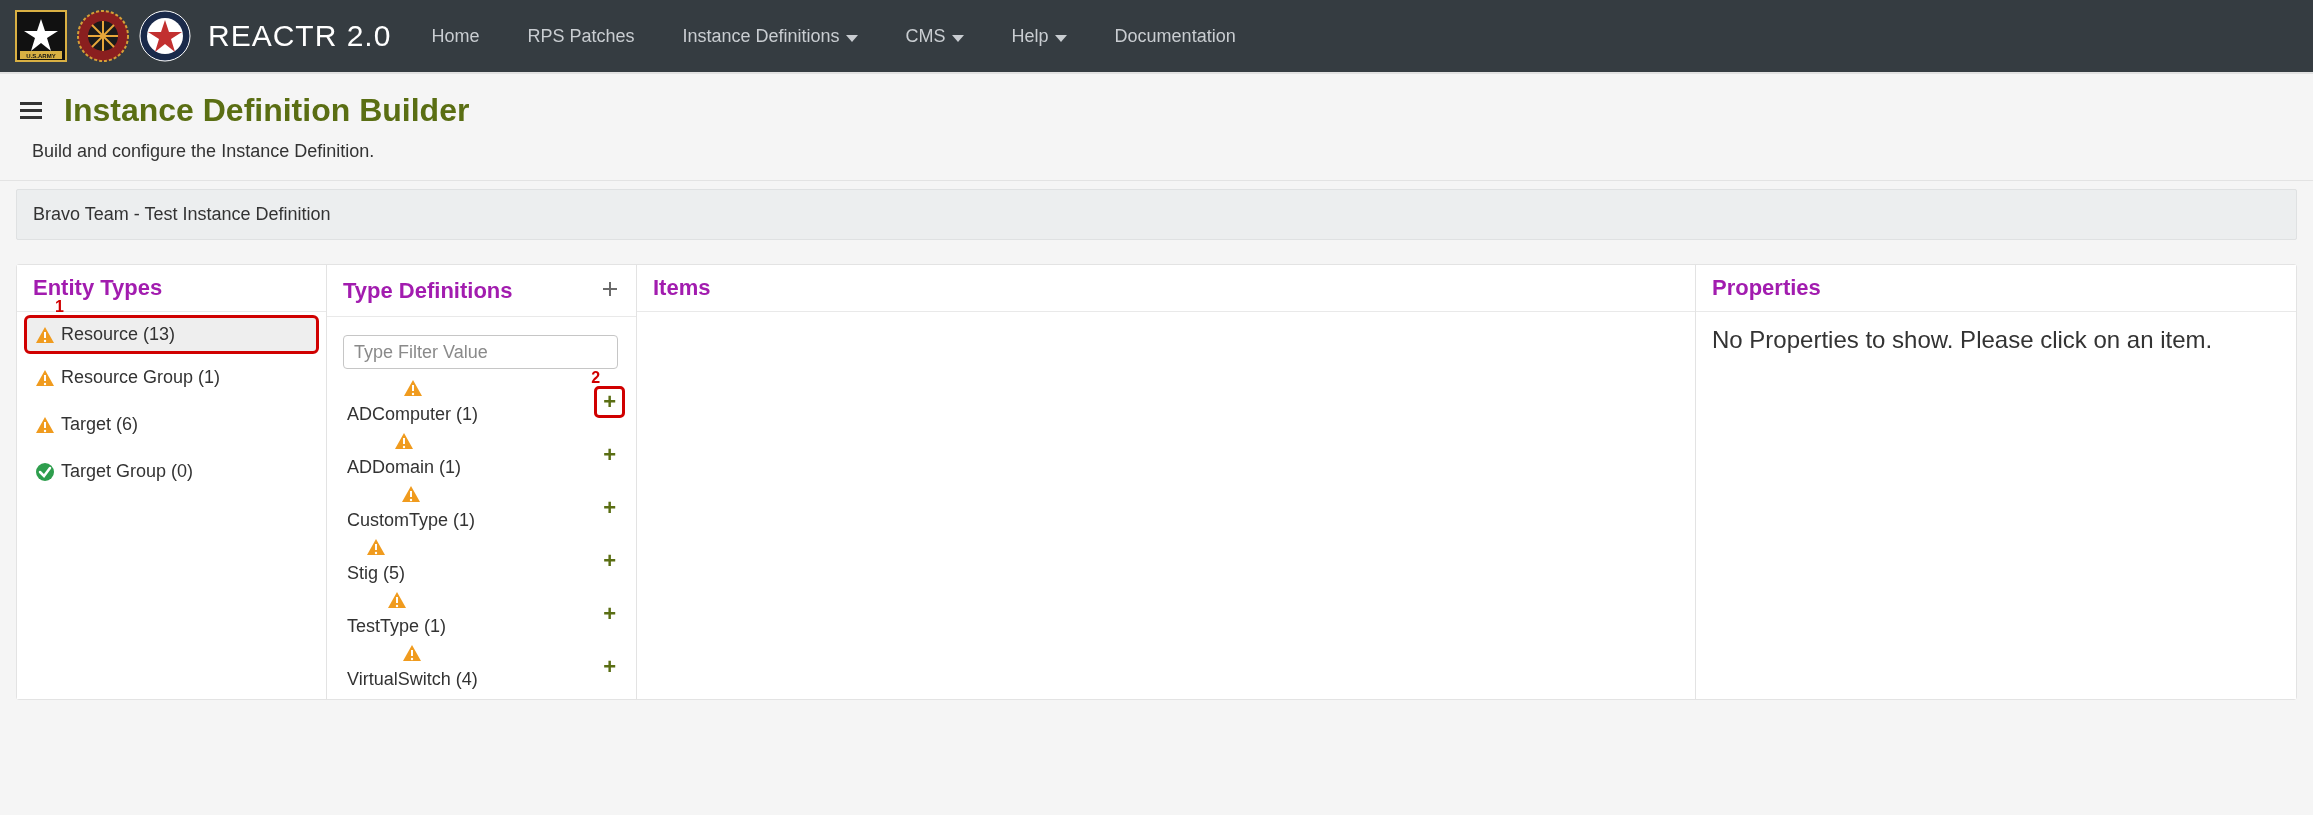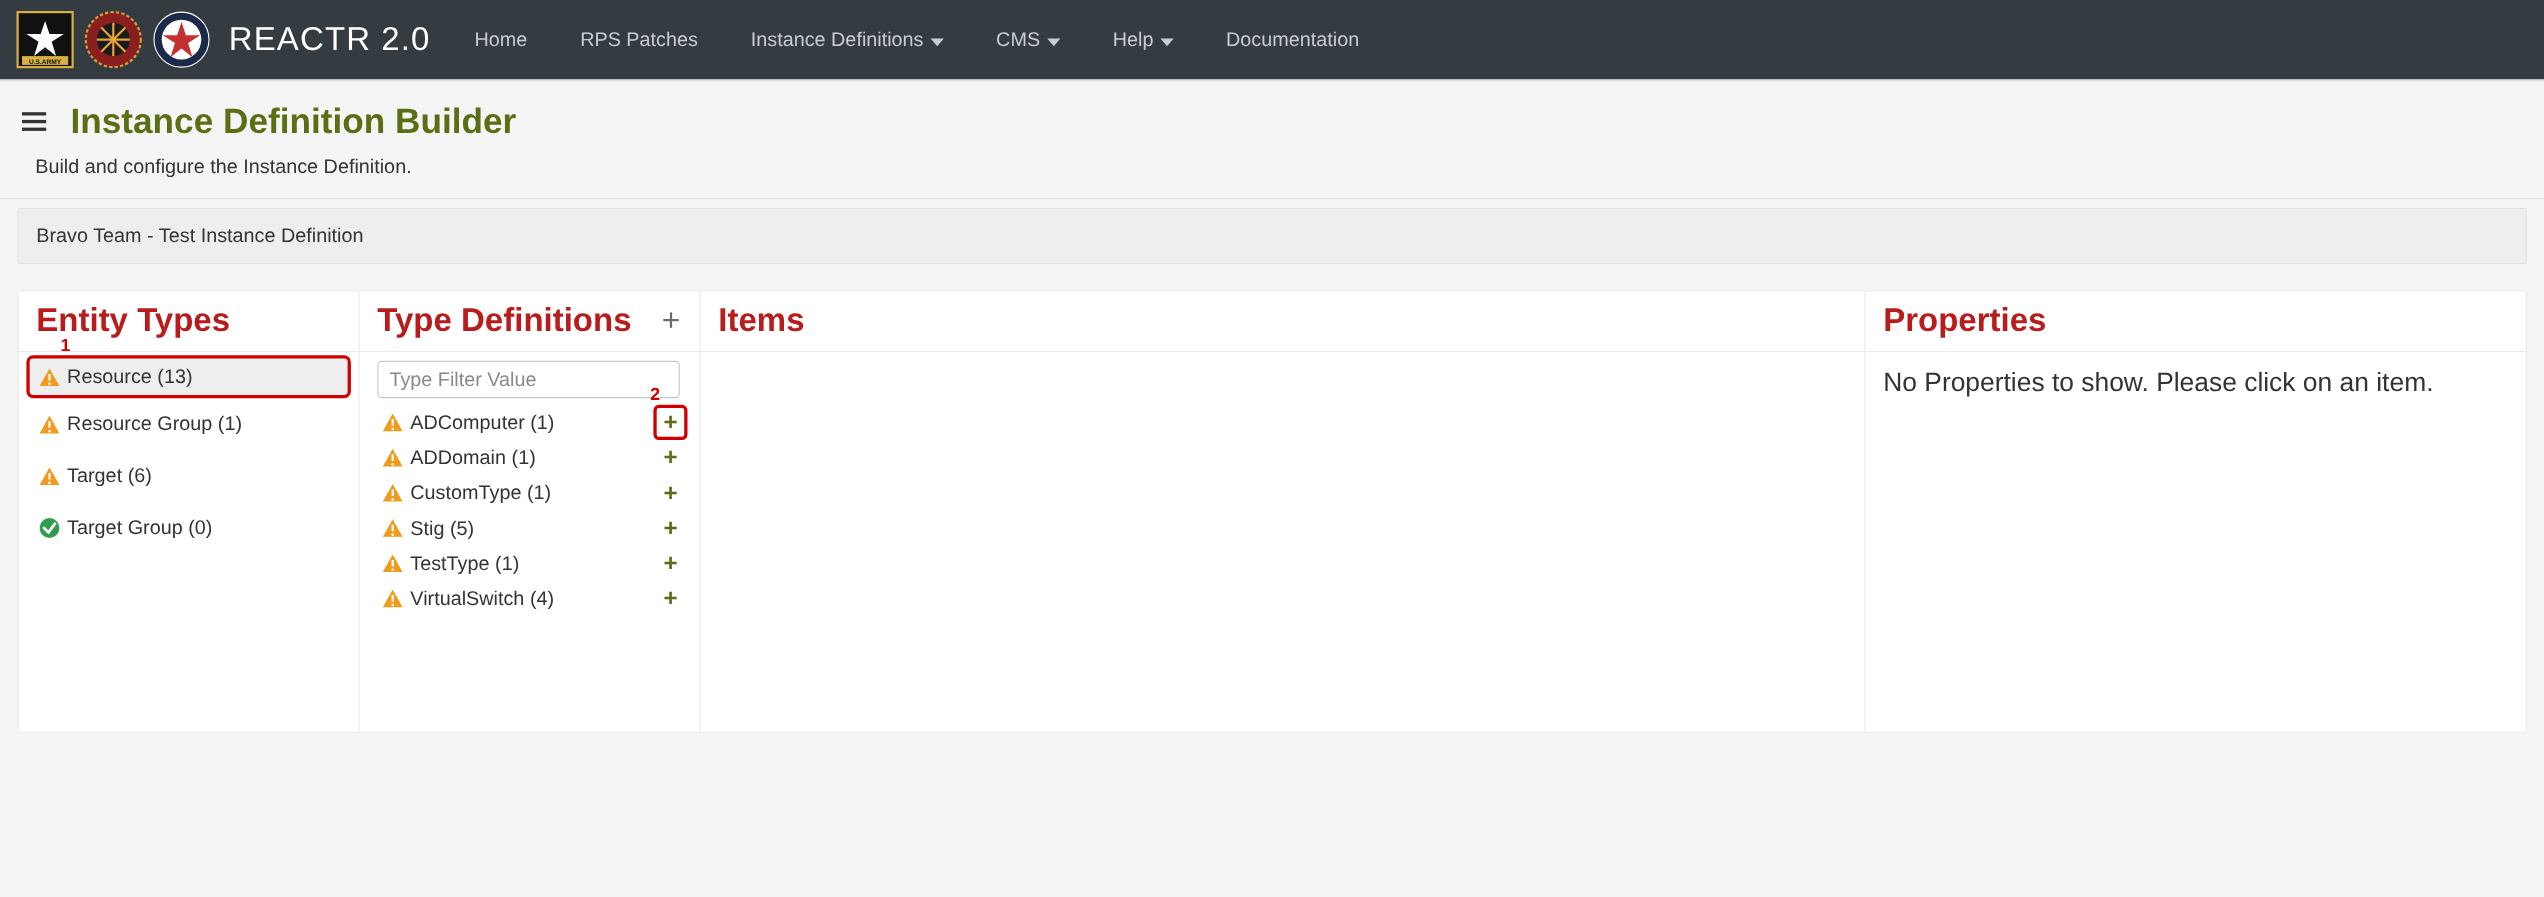--- a/index.html
+++ b/index.html
@@ -68,21 +68,21 @@
   .col-entity  { width:310px; }
   .col-types   { width:310px; }
   .col-items   { flex:1 1 auto; }
   .col-props   { width:600px; }
 
   .col-head {
     display:flex; align-items:center; justify-content:space-between;
     padding:10px 16px; border-bottom:1px solid #e9e9e9;
   }
   .col-head h3 {
-    color:#b91c1c; font-size:30px; font-weight:700; margin:0;
+    color:#a21caf; font-size:22px; font-weight:700; margin:0;
   }
   .col-body { padding:6px 10px; }
 
   
   .row {
     display:flex; align-items:center; gap:6px;
     padding:6px 8px; font-size:18px; color:#333;
     border-radius:3px; cursor:pointer; position:relative;
   }
   .row.selected {
@@ -90,32 +90,32 @@
     outline:3px solid #d00000;
   }
   .marker-1 {
     position:absolute; top:-20px; left:28px; color:#d00000; font-size:16px; font-weight:700;
   }
 
   .type-row {
     display:flex; align-items:center; justify-content:space-between;
     padding:3px 4px 3px 10px; font-size:18px;
   }
-  .type-row .lbl { display:flex; align-items:center; gap:6px; }
+  .type-row .lbl { display:flex; align-items:center; gap:6px;flex-direction:column; }
   .type-row .plus {
     color:#5a6e13; font-size:22px; font-weight:700; padding:0 6px; cursor:pointer;
     border-radius:2px;
   }
   .plus.outlined { outline:3px solid #d00000; position:relative; }
   .marker-2 {
     position:absolute; top:-20px; left:-6px; color:#d00000; font-size:16px; font-weight:700;
   }
 
   .filter-input {
-    width: calc(100% - 14px); margin:2px 6px 6px 6px; box-sizing:border-box;
+    width: calc(100% - 14px); margin:12px 6px 6px 6px; box-sizing:border-box;
     height:34px; font-size:18px; padding:0 10px;
     border:1px solid #c6c6c6; border-radius:4px; color:#333;
   }
   .filter-input::placeholder { color:#8a8a8a; }
 
   .props-empty { padding:14px 16px; font-size:24px; }
 
   .plus-head { color:#6a6a6a; font-size:26px; font-weight:400; cursor:pointer; }
 
   

